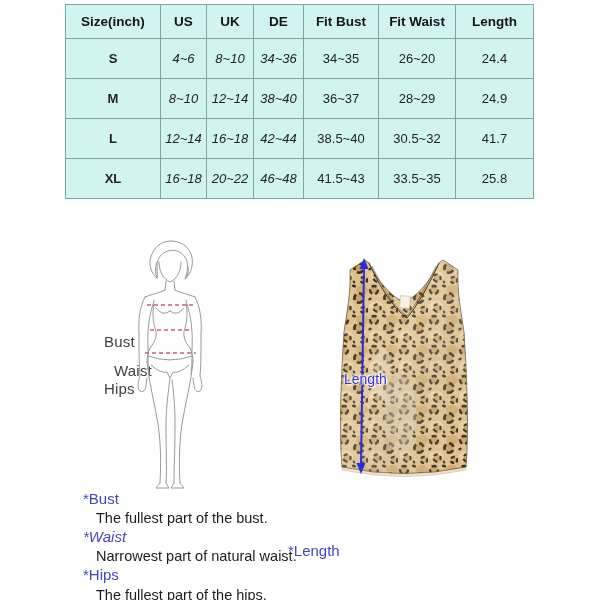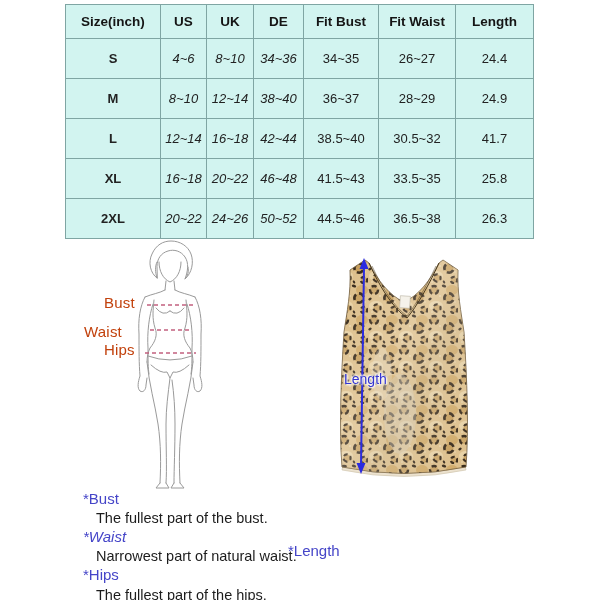--- a/index.html
+++ b/index.html
@@ -18,21 +18,21 @@
     font-size:13px;color:#222;padding:0;overflow:hidden;
   }
   table.size-chart thead tr{height:34px;}
   table.size-chart tbody tr{height:40px;}
   table.size-chart th{font-weight:bold;font-size:13.5px;color:#151515;}
   td.size-col{font-weight:bold;color:#151515;}
   td.it{font-style:italic;}
   
   .figure-svg{position:absolute;left:133px;top:238px;width:78px;height:252px;}
   .measure-label{
-    position:absolute;font-size:15px;color:#c2410c;letter-spacing:.2px;
+    position:absolute;font-size:15px;color:#404040;letter-spacing:.2px;margin-top:39px;
   }
   
   .tank-svg{position:absolute;left:338px;top:254px;width:132px;height:228px;}
   .length-label{
     position:absolute;left:344px;top:371px;font-size:14px;color:#3434cf;
     text-shadow:0 0 2px #fff,0 0 3px #fff,1px 1px 2px #fff,-1px -1px 2px #fff;
   }
   
   .note-term{position:absolute;font-size:15px;color:#4545c8;text-align:center;}
   .note-desc{position:absolute;font-size:14.5px;color:#1c1c1c;line-height:21px;}
@@ -63,21 +63,21 @@
         <th>Length</th>
       </tr>
     </thead>
     <tbody>
       <tr>
         <td class="size-col">S</td>
         <td class="it">4~6</td>
         <td class="it">8~10</td>
         <td class="it">34~36</td>
         <td>34~35</td>
-        <td>26~27</td>
+        <td>26~20</td>
         <td>24.4</td>
       </tr>
       <tr>
         <td class="size-col">M</td>
         <td class="it">8~10</td>
         <td class="it">12~14</td>
         <td class="it">38~40</td>
         <td>36~37</td>
         <td>28~29</td>
         <td>24.9</td>
@@ -93,34 +93,25 @@
       </tr>
       <tr>
         <td class="size-col">XL</td>
         <td class="it">16~18</td>
         <td class="it">20~22</td>
         <td class="it">46~48</td>
         <td>41.5~43</td>
         <td>33.5~35</td>
         <td>25.8</td>
       </tr>
-      <tr>
-        <td class="size-col">2XL</td>
-        <td class="it">20~22</td>
-        <td class="it">24~26</td>
-        <td class="it">50~52</td>
-        <td>44.5~46</td>
-        <td>36.5~38</td>
-        <td>26.3</td>
-      </tr>
     </tbody>
   </table>
 
   <div class="measure-label" style="left:104px;top:294px;">Bust</div>
-  <div class="measure-label" style="left:84px;top:323px;text-align:right;">Waist</div>
+  <div class="measure-label" style="left:114px;top:323px;text-align:right;">Waist</div>
   <div class="measure-label" style="left:104px;top:341px;">Hips</div>
 
   <svg class="figure-svg" viewBox="0 0 78 252">
     <g fill="none" stroke="#9a9a9a" stroke-width="1" stroke-linecap="round">
 
       <path d="M24,40 C17,35 15,24 19,16 C23,7 30,3 38,3 C47,3 55,8 58,16 C61,24 59,35 52,41
                C55,33 56,25 52,19 C48,13 41,11 35,13 C28,15 24,21 24,28 Z"></path>
       <path d="M24,40 C22,34 22,28 24,24"></path>
       <path d="M52,41 C55,38 56,33 55,29"></path>
 

